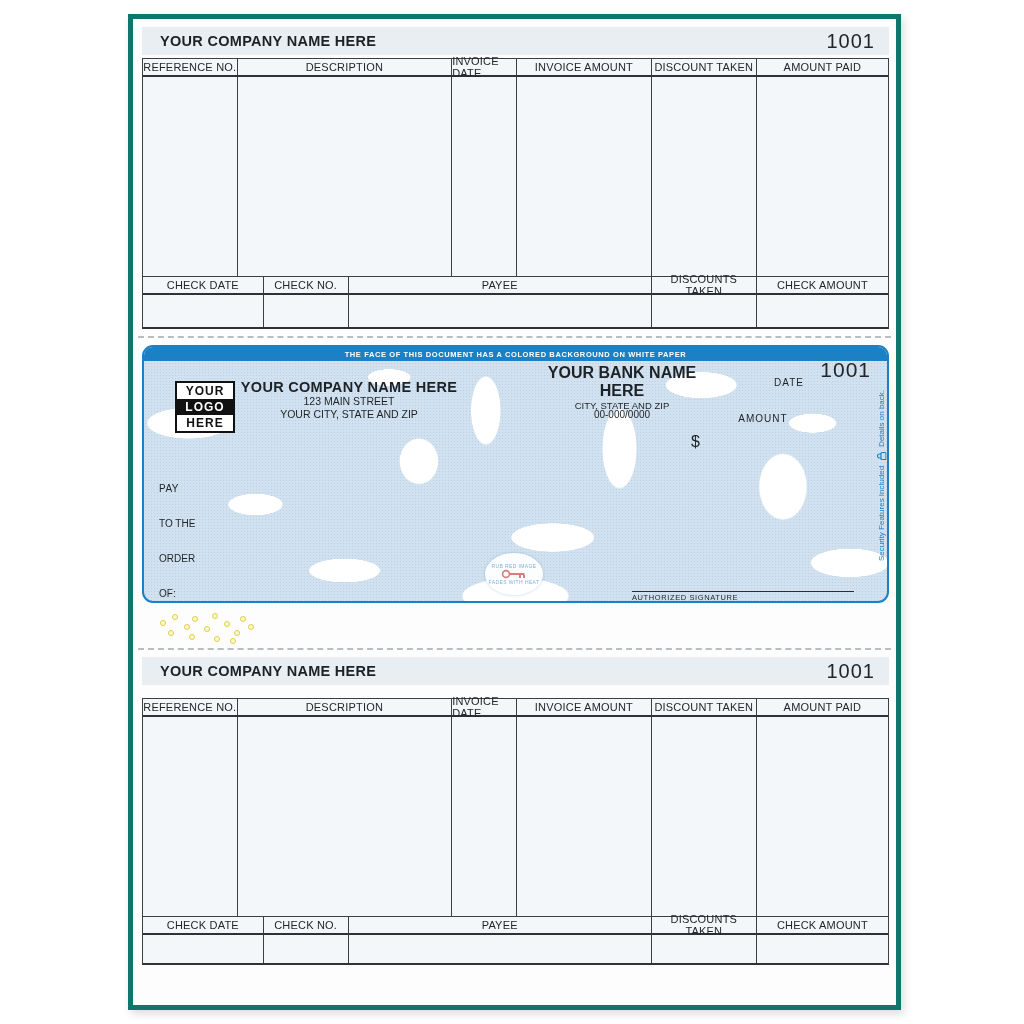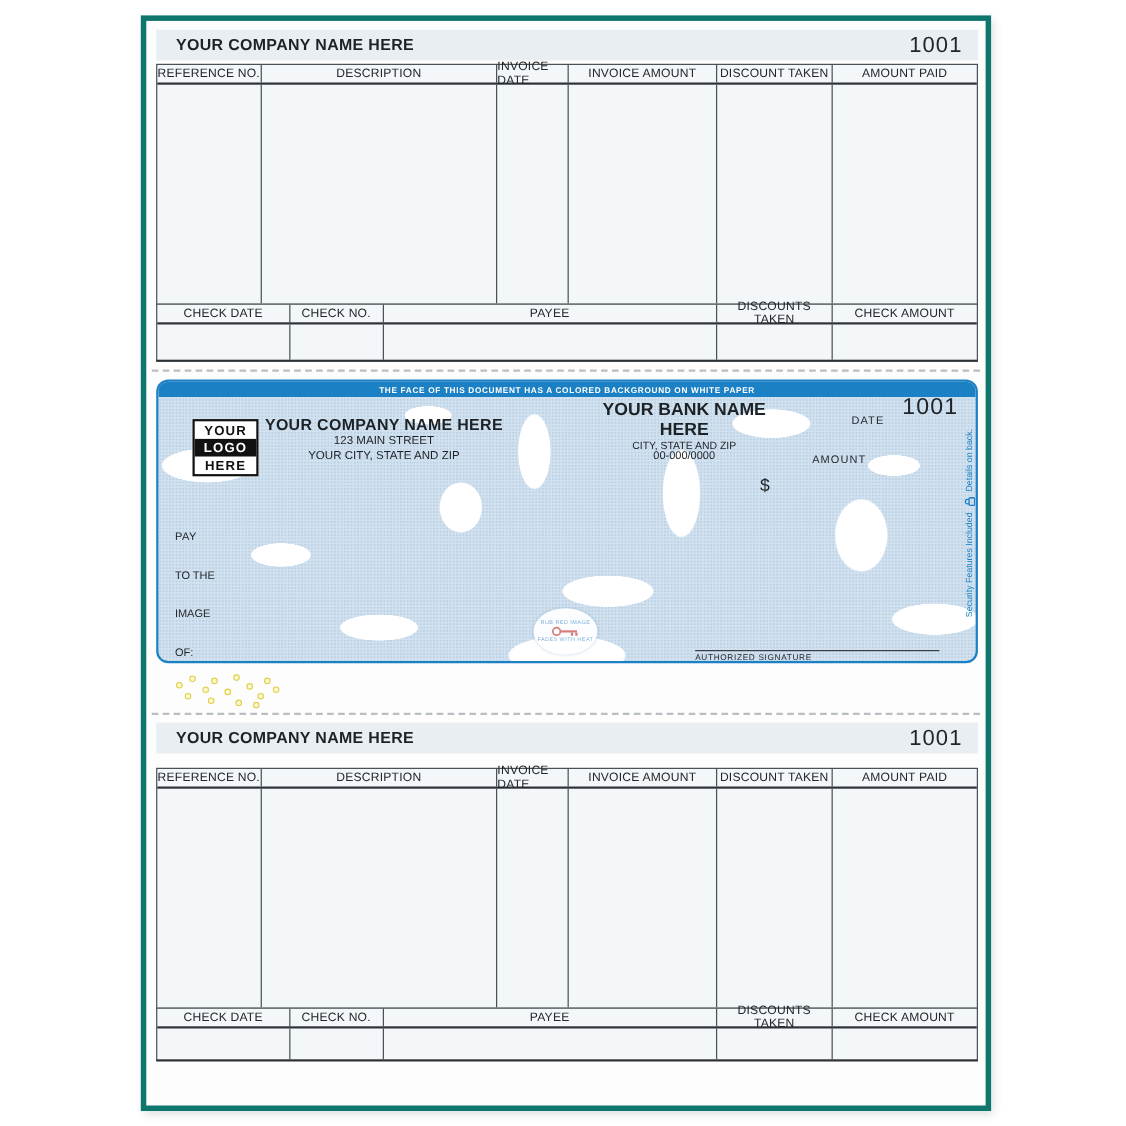--- a/index.html
+++ b/index.html
@@ -174,21 +174,21 @@
       </div>
       <div class="fraction">00-000/0000</div>
 
       <div class="date-label">DATE</div>
       <div class="amount-label">AMOUNT</div>
       <div class="dollar">$</div>
 
       <div class="pay-block">
         <div class="p1">PAY</div>
         <div class="p2">TO THE</div>
-        <div class="p2">IMAGE</div>
+        <div class="p2">ORDER</div>
         <div class="p2">OF:</div>
       </div>
 
       <div class="seal">
         <div class="t">RUB RED IMAGE</div>
         <svg width="26" height="10" viewBox="0 0 26 10">
           <circle cx="5" cy="5" r="3.4" fill="none" stroke="#d97c7c" stroke-width="1.6"></circle>
           <rect x="8.5" y="4" width="15" height="2" fill="#d97c7c"></rect>
           <rect x="18" y="6" width="2" height="3" fill="#d97c7c"></rect>
           <rect x="22" y="6" width="2" height="3" fill="#d97c7c"></rect>

